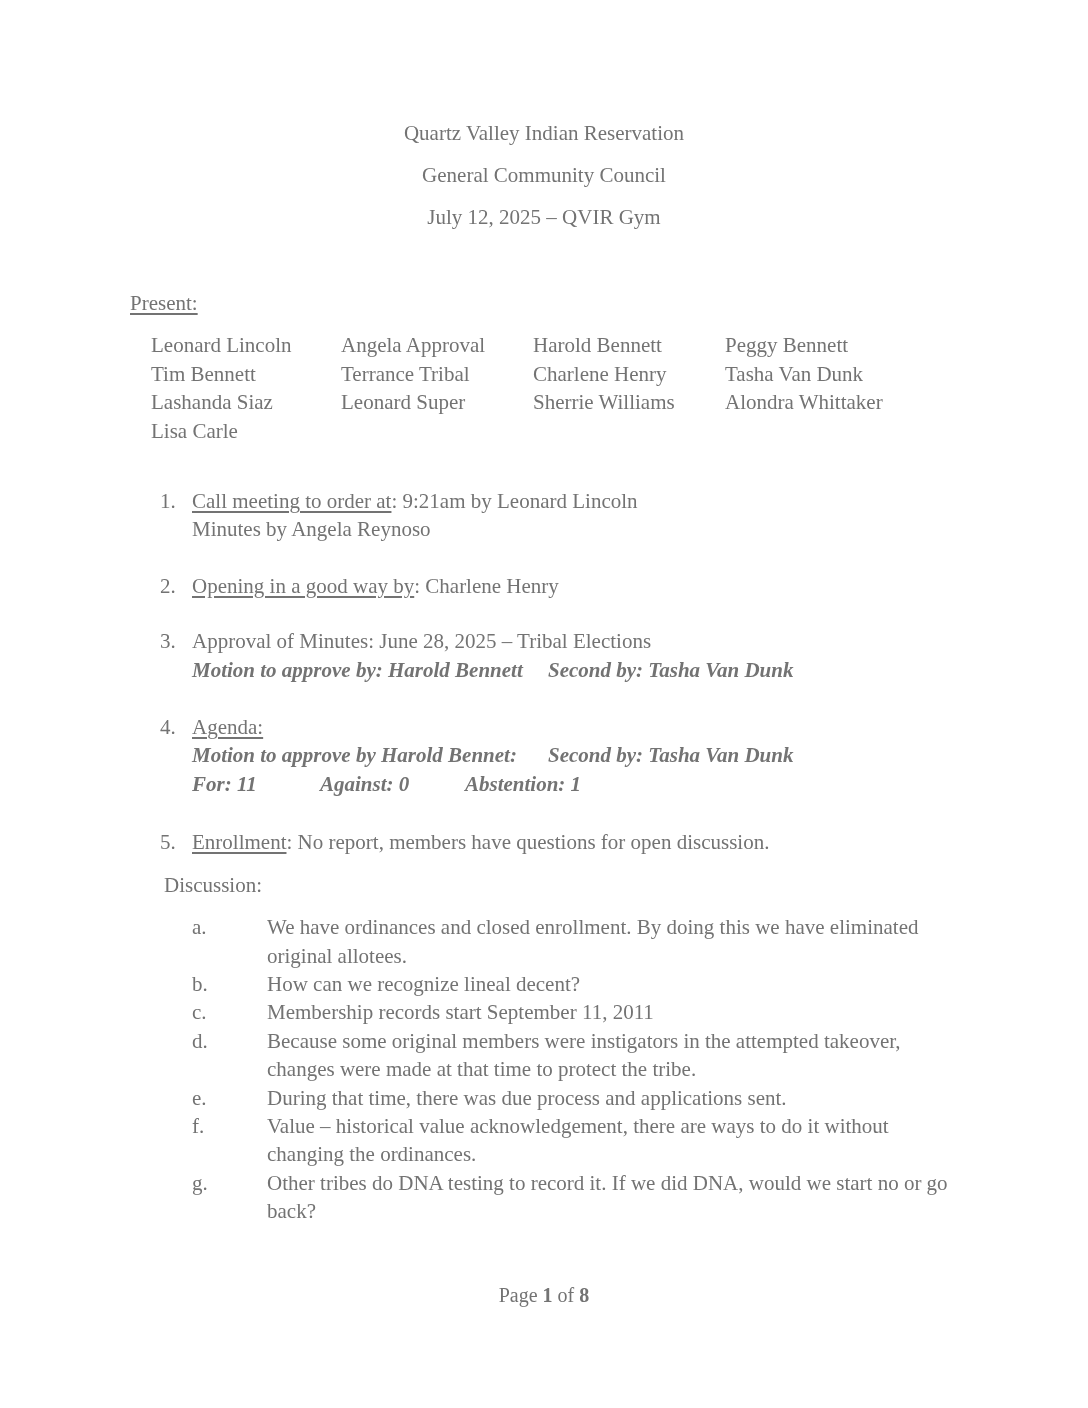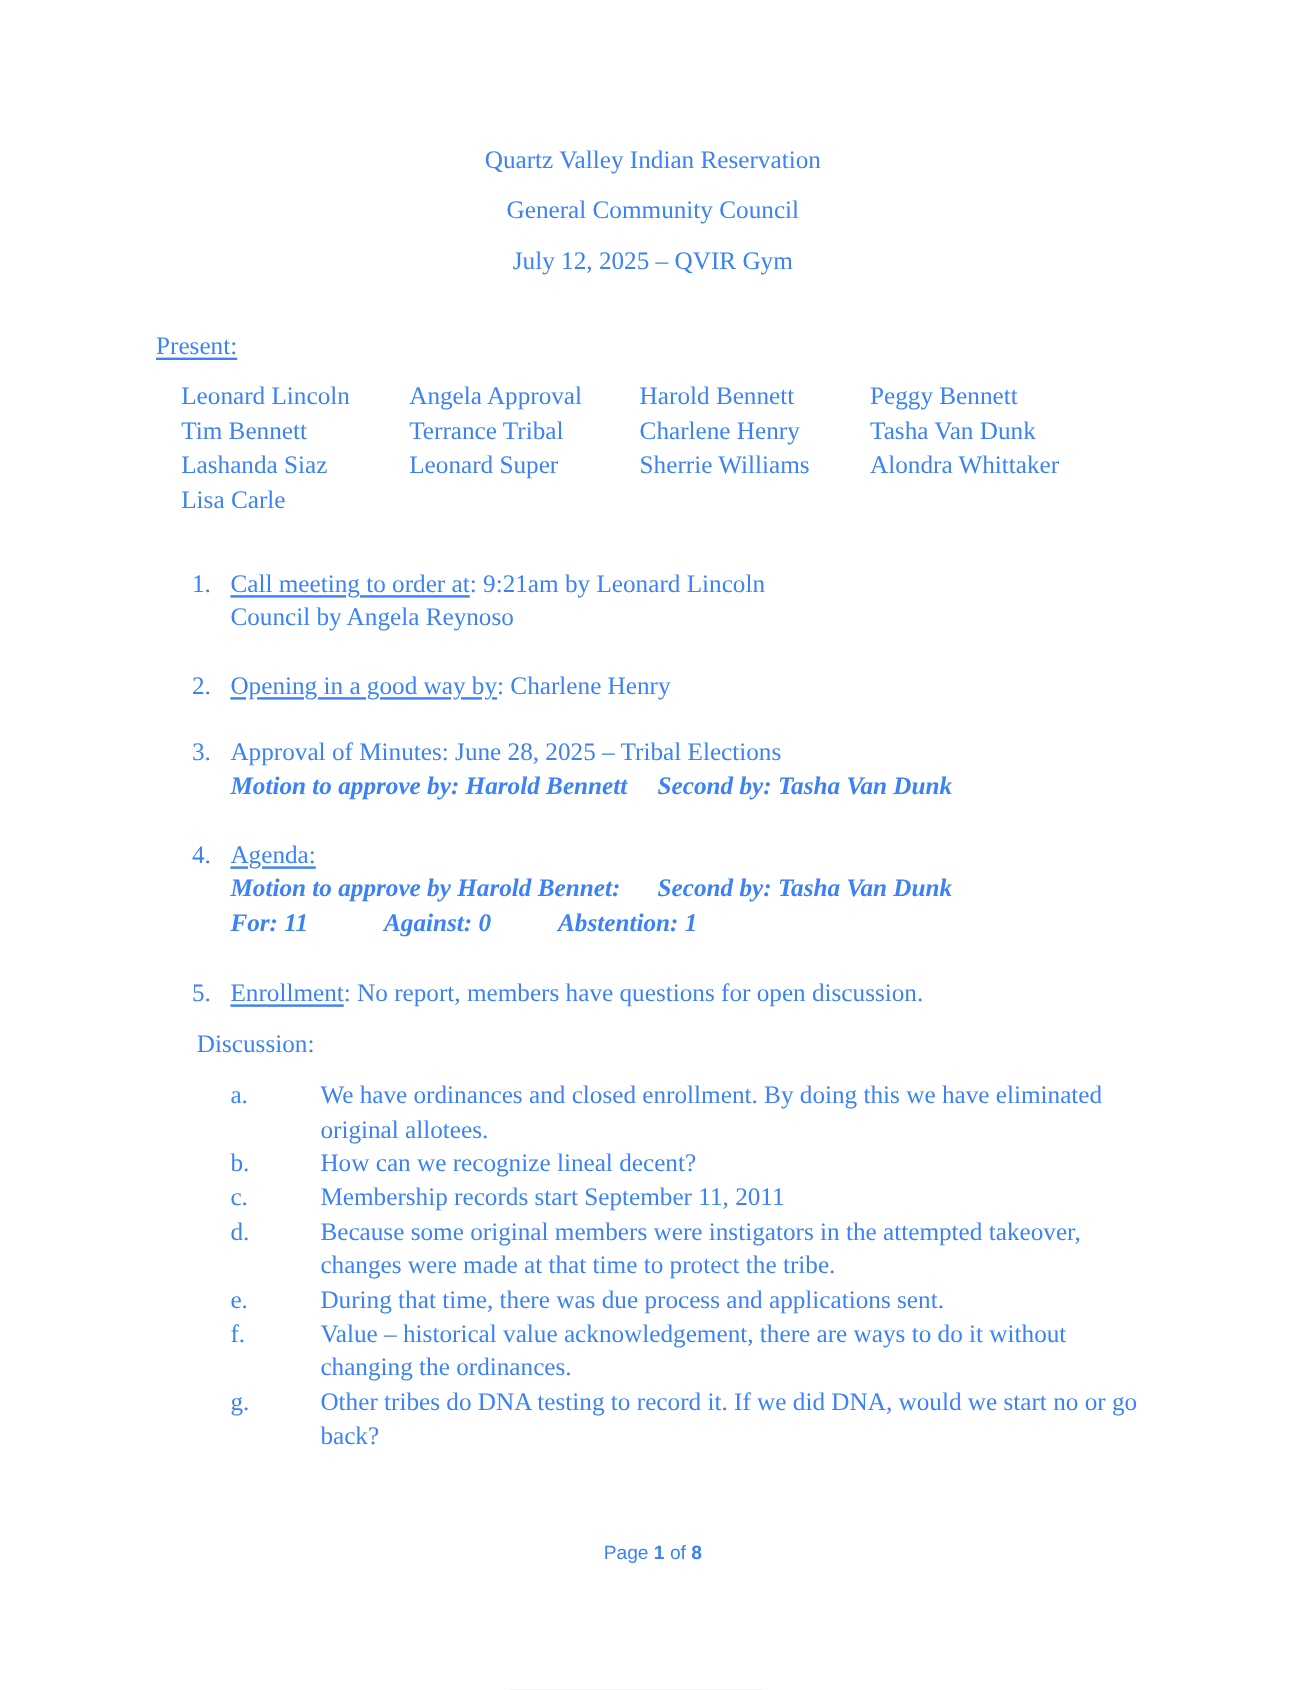--- a/index.html
+++ b/index.html
@@ -2,31 +2,31 @@
 <html><head>
 <meta charset="utf-8">
 <style>
   html, body { margin: 0; padding: 0; background: #e8e8e8; }
   .page {
     position: relative;
     width: 1088px;
     height: 1408px;
     margin: 0 auto;
     background: #ffffff;
-    color: #3b82f6;
+    color: #737373;
     font-family: "Liberation Serif", "DejaVu Serif", serif;
     font-size: 21px;
     line-height: 28.4px;
     box-sizing: border-box;
     padding: 112px 130px 0 130px;
     overflow: hidden;
   }
   .title-block { text-align: center; line-height: 42px; }
   .heading-underline { text-decoration: underline; text-underline-offset: 3px; }
-  .present-heading { margin-top: 36px; }
+  .present-heading { margin-top: 51px; }
   .names-grid {
     margin-top: 14px;
     display: grid;
     grid-template-columns: 190px 192px 192px auto;
     margin-left: 21px;
   }
   .agenda { }
   .item { display: flex; }
   .item.i1 { margin-top: 42px; }
   .item.i2 { margin-top: 28px; }
@@ -42,22 +42,22 @@
   .v2 { display: inline-block; width: 145px; white-space: nowrap; }
   .discussion-heading { margin-top: 14px; margin-left: 34px; }
   .sub-list { margin-top: 14px; margin-left: 62px; }
   .sub-item { display: flex; }
   .sub-label { flex: 0 0 35px; }
   .sub-text { width: 700px; margin-left: 40px; }
   .footer {
     position: absolute;
     left: 0; right: 0; top: 1281px;
     text-align: center;
-    font-family: Liberation Sans, sans-serif;
-    font-size: 16px;
+    font-family: Liberation Serif, serif;
+    font-size: 20px;
     line-height: 28px;
   }
   .footer b { font-weight: bold; }
 </style>
 </head>
 <body>
 
 <div class="page">
 
   <div class="title-block">
@@ -83,21 +83,21 @@
     <div>Alondra Whittaker</div>
     <div>Lisa Carle</div>
   </div>
 
   <div class="agenda">
 
     <div class="item i1">
       <span class="item-num">1.</span>
       <div class="item-body">
         <div><span class="u">Call meeting to order at</span><span>: 9:21am by Leonard Lincoln</span></div>
-        <div>Council by Angela Reynoso</div>
+        <div>Minutes by Angela Reynoso</div>
       </div>
     </div>
 
     <div class="item i2">
       <span class="item-num">2.</span>
       <div class="item-body">
         <div><span class="u">Opening in a good way by</span><span>: Charlene Henry</span></div>
       </div>
     </div>
 

